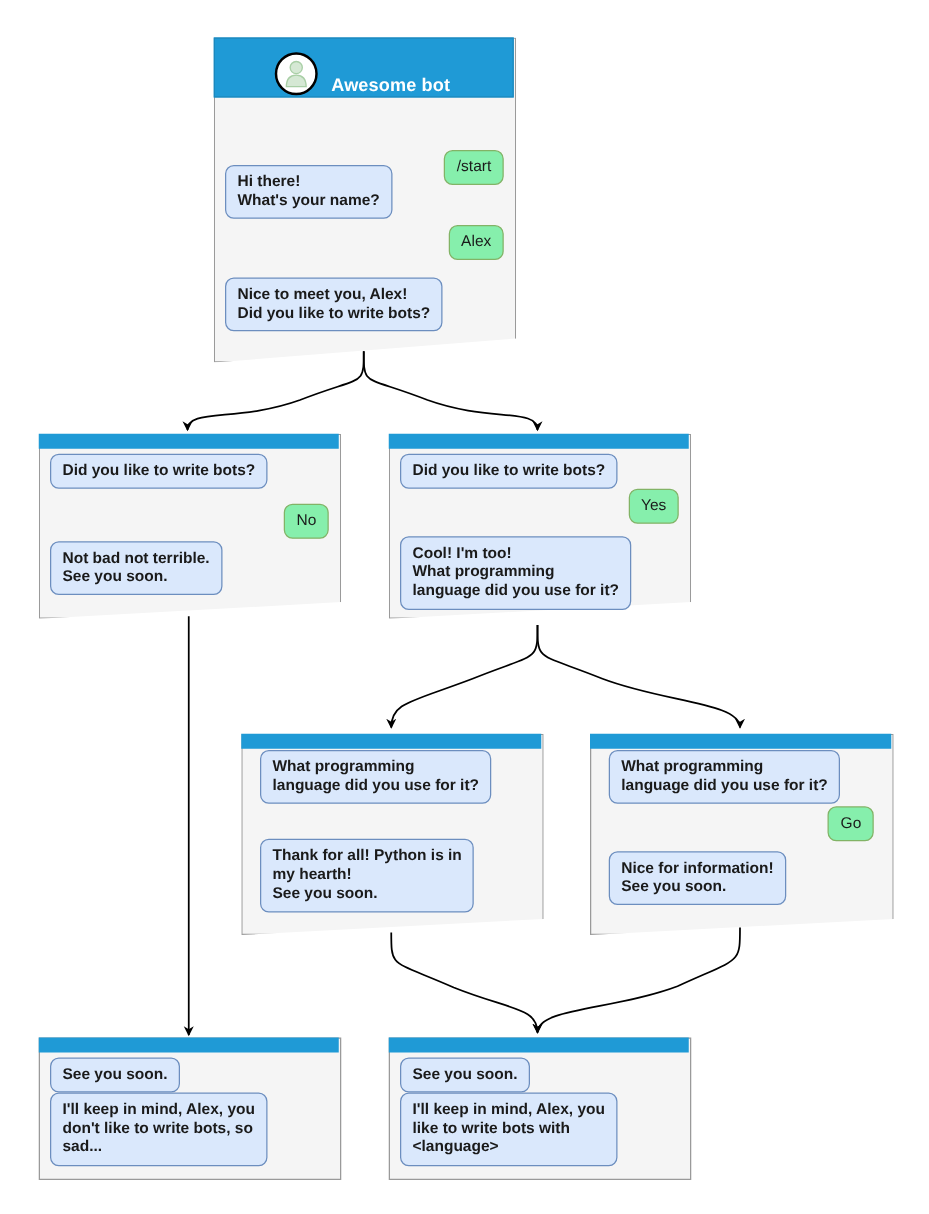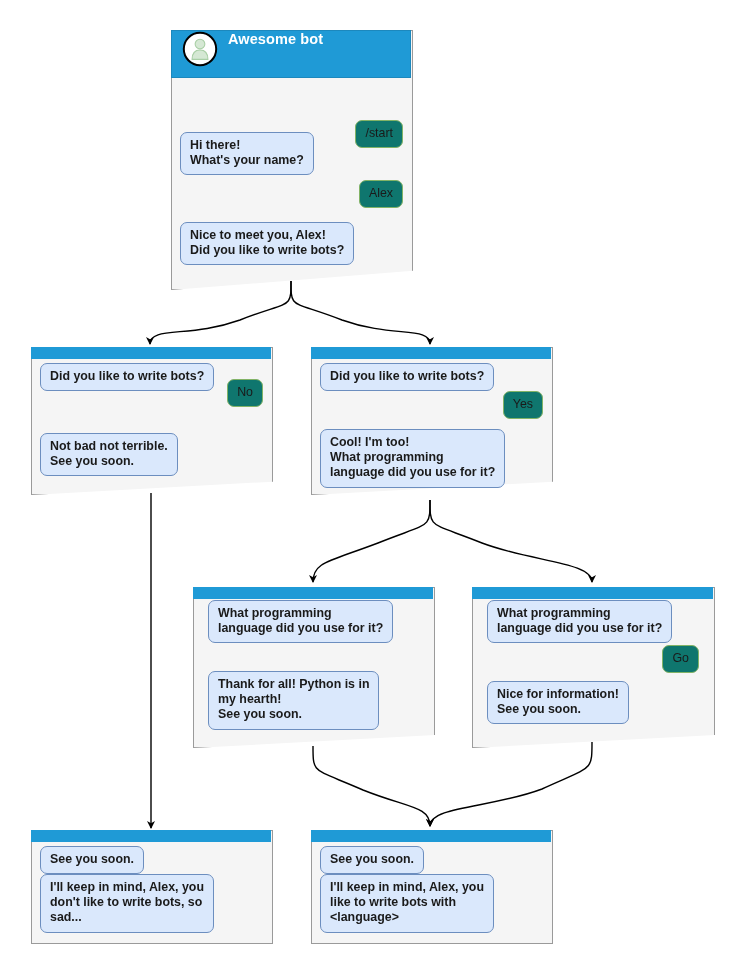--- a/index.html
+++ b/index.html
@@ -47,21 +47,22 @@
     left: 0; top: 0;
     width: 100%;
     background: #1f9ad6;
     box-sizing: border-box;
     z-index: 2;
   }
   .node-head.tall {
     height: 48px;
     border: 1px solid #1c88bd;
     display: flex;
-    align-items: flex-start;
+    align-items: flex-end;
+    padding-left: 37px;
   }
   .node-head.thin {
     height: 12px;
   }
   .bot-title {
     color: #ffffff;
     font-size: 14.5px;
     font-weight: bold;
     margin-left: 10px;
     letter-spacing: 0.1px;
@@ -87,21 +88,21 @@
     box-sizing: border-box;
     white-space: pre-line;
     display: inline-block;
   }
   .bubble.bot {
     background: #dae8fc;
     border: 1px solid #6c8ebf;
     font-weight: bold;
   }
   .bubble.user {
-    background: #0f766e;
+    background: #86efac;
     border: 1px solid #82b366;
     text-align: left;
   }
 </style>
 </head>
 <body>
 
 <div id="canvas">
 
   <svg class="edges" viewBox="0 0 743 971">
@@ -149,21 +150,21 @@
 Did you like to write bots?</div>
     </div>
   </div>
 
   <div class="node" style="left:31px; top:347px; width:240px; height:146px;">
     <div class="node-skew" style="clip-path: polygon(0% 0%, 100% 0%, 100% 91%, 0% 100%);"></div>
     <div class="node-head thin"></div>
     <div class="bubble-row left" style="left:9px; top:16px; width:224px;">
       <div class="bubble bot">Did you like to write bots?</div>
     </div>
-    <div class="bubble-row right" style="left:8px; top:32px; width:224px;">
+    <div class="bubble-row right" style="left:8px; top:56px; width:224px;">
       <div class="bubble user">No</div>
     </div>
     <div class="bubble-row left" style="left:9px; top:86px; width:224px;">
       <div class="bubble bot">Not bad not terrible.
 See you soon.</div>
     </div>
   </div>
 
   <div class="node" style="left:311px; top:347px; width:240px; height:146px;">
     <div class="node-skew" style="clip-path: polygon(0% 0%, 100% 0%, 100% 91%, 0% 100%);"></div>

